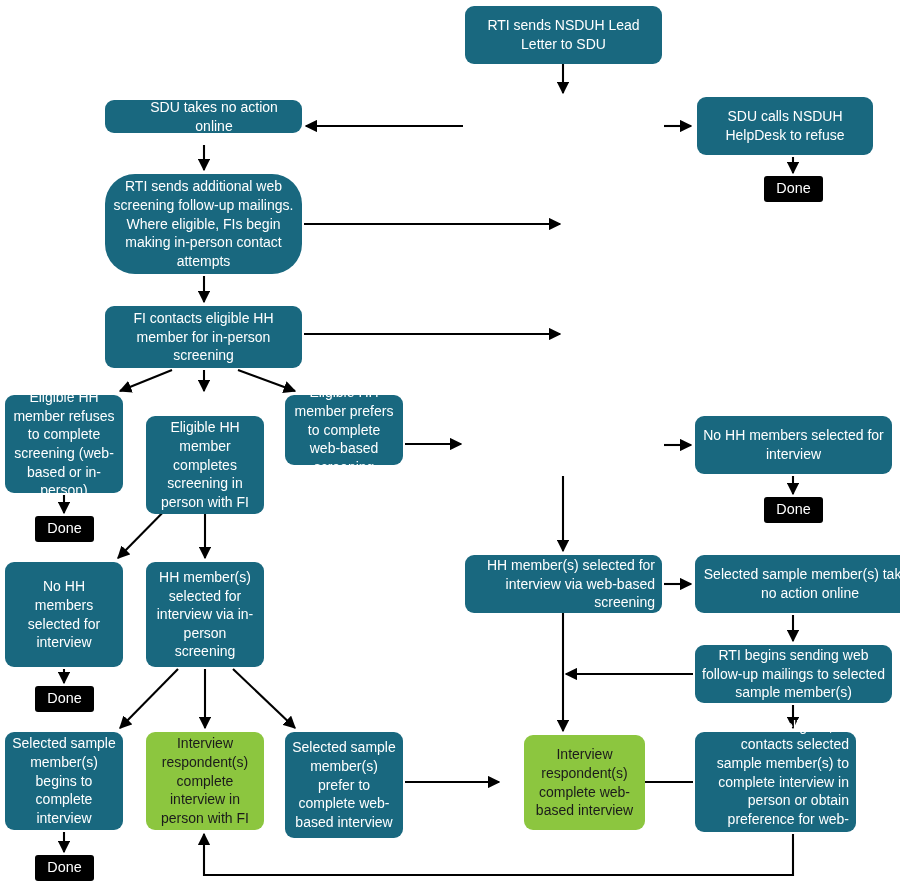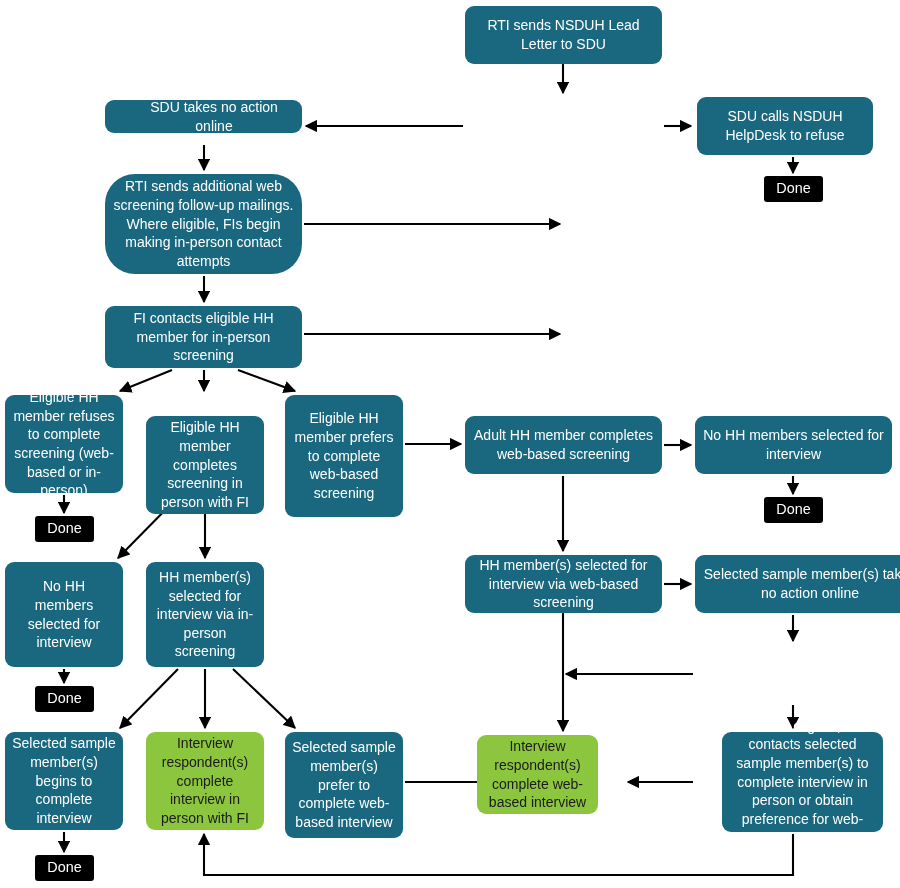--- a/index.html
+++ b/index.html
@@ -159,27 +159,24 @@
   </div>
 
   <div class="node red" style="left:35px;top:516px;width:59px;height:26px;">
     <span>Done</span>
   </div>
 
   <div class="node teal" style="left:146px;top:395px;width:118px;height:98px;margin-top:21px;">
     <span>Eligible HH member completes screening in person with FI</span>
   </div>
 
-  <div class="node teal" style="left:285px;top:395px;width:118px;height:122px;">
+  <div class="node teal" style="left:285px;top:395px;width:118px;height:70px;">
     <span>Eligible HH member prefers to complete web-based screening</span>
   </div>
 
-  <div class="node teal" style="left:465px;top:416px;width:197px;height:58px;">
-    <span>Adult HH member completes web-based screening</span>
-  </div>
 
   <div class="node teal" style="left:695px;top:416px;width:197px;height:58px;">
     <span>No HH members selected for interview</span>
   </div>
 
   <div class="node red" style="left:764px;top:497px;width:59px;height:26px;">
     <span>Done</span>
   </div>
 
   <div class="node teal" style="left:5px;top:562px;width:118px;height:105px;">
@@ -187,46 +184,49 @@
   </div>
 
   <div class="node teal" style="left:146px;top:562px;width:118px;height:105px;">
     <span>HH member(s) selected for interview via in-person screening</span>
   </div>
 
   <div class="node red" style="left:35px;top:686px;width:59px;height:26px;">
     <span>Done</span>
   </div>
 
-  <div class="node teal" style="left:465px;top:555px;width:197px;height:58px;">
+  <div class="node teal" style="left:465px;top:555px;width:197px;height:58px;text-align:right;">
     <span>HH member(s) selected for interview via web-based screening</span>
   </div>
 
   <div class="node teal" style="left:695px;top:555px;width:230px;height:58px;">
     <span>Selected sample member(s) takes no action online</span>
   </div>
 
+  <div class="node teal" style="left:695px;top:645px;width:197px;height:58px;">
+    <span>RTI begins sending web follow-up mailings to selected sample member(s)</span>
+  </div>
 
   <div class="node teal" style="left:5px;top:732px;width:118px;height:98px;">
     <span>Selected sample member(s) begins to complete interview</span>
   </div>
 
   <div class="node red" style="left:35px;top:855px;width:59px;height:26px;">
     <span>Done</span>
   </div>
 
   <div class="node green" style="left:146px;top:732px;width:118px;height:98px;">
     <span>Interview respondent(s) complete interview in person with FI</span>
   </div>
 
   <div class="node teal" style="left:285px;top:732px;width:118px;height:106px;">
     <span>Selected sample member(s) prefer to complete web-based interview</span>
   </div>
 
-  <div class="node green" style="left:477px;top:735px;width:121px;height:79px;">
+  <div class="node green" style="left:524px;top:735px;width:121px;height:95px;">
     <span>Interview respondent(s) complete web-based interview</span>
   </div>
 
-  <div class="node teal" style="left:722px;top:732px;width:161px;height:100px;">
+  <div class="node teal" style="left:695px;top:732px;width:161px;height:100px;text-align:right;">
     <span>Where eligible, FI contacts selected sample member(s) to complete interview in person or obtain preference for web-based interview</span>
   </div>
 
 </div>
 
 </body></html>

